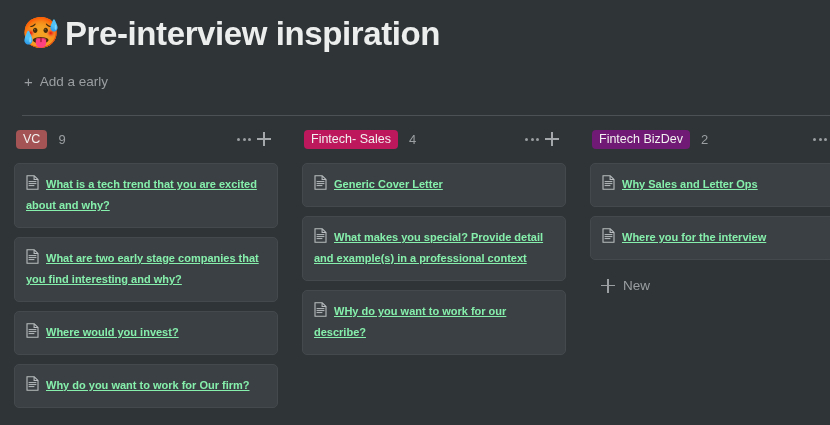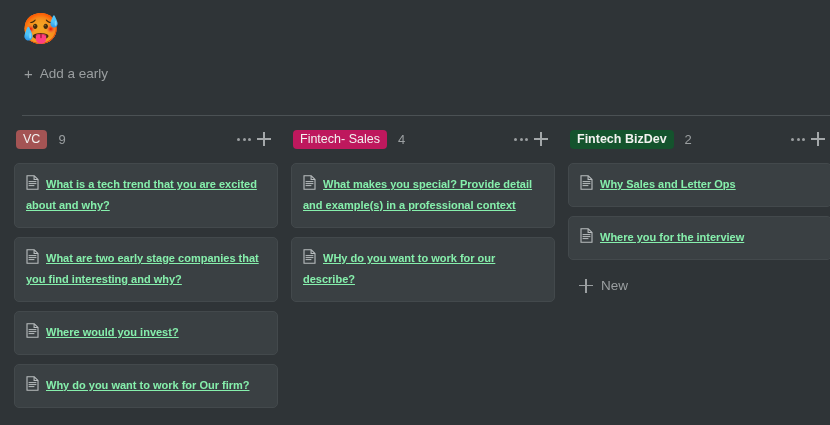--- a/index.html
+++ b/index.html
@@ -83,21 +83,21 @@
   }
 
   
   .board {
     position: absolute;
     top: 126px;
     left: 0;
     right: 0;
     bottom: 0;
     display: flex;
-    gap: 13px;
+    gap: 24px;
     padding-left: 14px;
     overflow: hidden;
   }
 
   .column {
     width: 264px;
     flex: 0 0 264px;
     display: flex;
     flex-direction: column;
   }
@@ -216,20 +216,21 @@
   .new-row .plus-icon::after { background: #9b9fa1; }
 </style>
 </head>
 <body>
 
 <div id="app">
 
   <div class="page-header">
     <div class="page-title">
       <span class="title-emoji">🥵</span>
+      <span>Pre-interview inspiration</span>
     </div>
 
     <div class="view-bar">
       <div class="add-view">
         <span class="plus-glyph">+</span>
         <span>Add a early</span>
       </div>
     </div>
   </div>
 
@@ -299,35 +300,42 @@
       <span class="icon-btn">
         <span class="plus-icon"></span>
       </span>
     </div>
     <div class="column-body">
           <div class="card">
             <div class="card-text"><svg class="doc-icon" viewBox="0 0 13 15" xmlns="http://www.w3.org/2000/svg">
                 <path d="M1 0.8h7.2L12 4.4V14.2H1z" fill="none" stroke="#b9bdbf" stroke-width="1.1"></path>
                 <path d="M8.1 0.9v3.6H12" fill="none" stroke="#b9bdbf" stroke-width="1.1"></path>
                 <path d="M3 6.6h7M3 8.6h7M3 10.6h5" stroke="#b9bdbf" stroke-width="1" stroke-linecap="round"></path>
+              </svg><span>Generic Cover Letter</span></div>
+          </div>
+          <div class="card">
+            <div class="card-text"><svg class="doc-icon" viewBox="0 0 13 15" xmlns="http://www.w3.org/2000/svg">
+                <path d="M1 0.8h7.2L12 4.4V14.2H1z" fill="none" stroke="#b9bdbf" stroke-width="1.1"></path>
+                <path d="M8.1 0.9v3.6H12" fill="none" stroke="#b9bdbf" stroke-width="1.1"></path>
+                <path d="M3 6.6h7M3 8.6h7M3 10.6h5" stroke="#b9bdbf" stroke-width="1" stroke-linecap="round"></path>
               </svg><span>What makes you special? Provide detail and example(s) in a professional context</span></div>
           </div>
           <div class="card">
             <div class="card-text"><svg class="doc-icon" viewBox="0 0 13 15" xmlns="http://www.w3.org/2000/svg">
                 <path d="M1 0.8h7.2L12 4.4V14.2H1z" fill="none" stroke="#b9bdbf" stroke-width="1.1"></path>
                 <path d="M8.1 0.9v3.6H12" fill="none" stroke="#b9bdbf" stroke-width="1.1"></path>
                 <path d="M3 6.6h7M3 8.6h7M3 10.6h5" stroke="#b9bdbf" stroke-width="1" stroke-linecap="round"></path>
               </svg><span>WHy do you want to work for our describe?</span></div>
           </div>
         </div>
   </div>
 
   <div class="column">
     <div class="column-header">
-      <span class="group-badge" style="background: #14532d; font-weight: bold;">Fintech BizDev</span>
+      <span class="group-badge" style="background: #701a75;">Fintech BizDev</span>
       <span class="group-count">2</span>
       <span class="column-header-spacer"></span>
       <span class="icon-btn">
         <span class="ellipsis-icon">
               <i></i>
               <i></i>
               <i></i>
             </span>
       </span>
       <span class="icon-btn">

